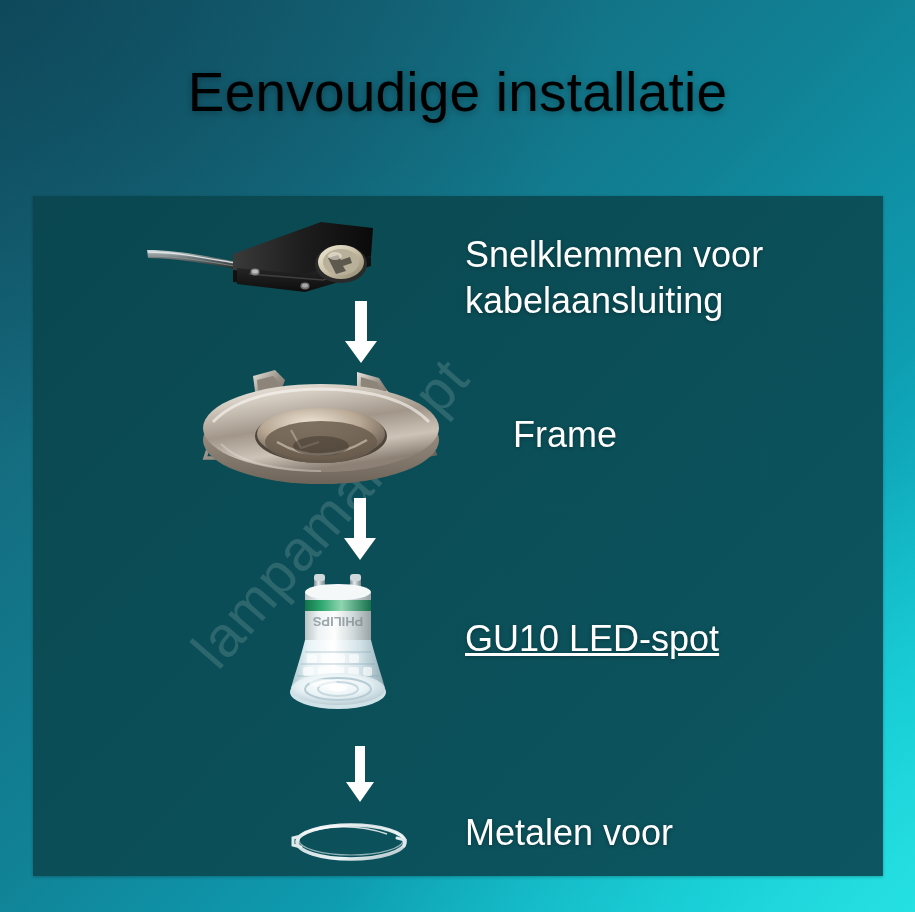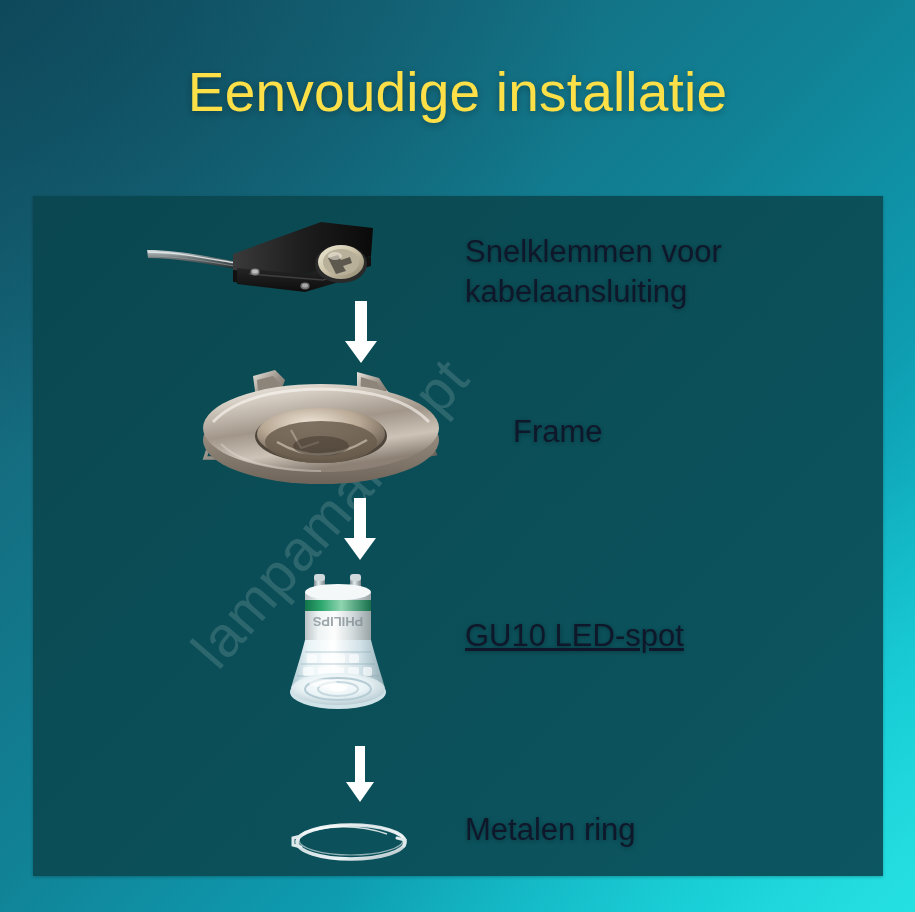--- a/index.html
+++ b/index.html
@@ -28,21 +28,21 @@
     background:
       radial-gradient(120% 90% at 0% 0%, rgba(10,60,78,.55) 0%, rgba(10,60,78,0) 55%),
       radial-gradient(110% 85% at 100% 100%, rgba(40,230,228,.50) 0%, rgba(40,230,228,0) 58%);
   }
 
   
   #title {
     position:absolute;
     left:0; right:0; top:60px;
     text-align:center;
-    color:#fde047;
+    color:#000000;
     font-size:55px;
     font-weight:400;
     letter-spacing:.2px;
     text-shadow:0 2px 7px rgba(0,0,0,.30);
     white-space:nowrap;
   }
 
   
   #panel {
     position:absolute;
@@ -63,22 +63,22 @@
     font-weight:400;
     color:rgba(255,255,255,.14);
     letter-spacing:1px;
     white-space:nowrap;
     pointer-events:none;
   }
 
   
   .label {
     position:absolute;
-    color:#0f172a;
-    font-size:31px;
+    color:#ffffff;
+    font-size:36px;
     font-weight:400;
     line-height:1.28;
     text-shadow:0 1px 4px rgba(0,0,0,.32);
     white-space:pre-line;
   }
   #label-0 { left:465px; top:232px; }
   #label-1 { left:465px; top:412px;margin-left:48px; }
   #label-2 { left:465px; top:616px;text-decoration:underline; }
   #label-3 { left:465px; top:810px; }
 
@@ -299,13 +299,13 @@
     <path d="M112,24 l8,2 l-1,6" stroke="#dfeaed" stroke-width="3" fill="none" stroke-linecap="round"></path>
     <path d="M30,16 q36,-8 72,4" stroke="#ffffff" stroke-width="1.4" fill="none" opacity=".8"></path>
   </svg>
 
 </div>
 
 <div class="label" id="label-0">Snelklemmen voor
 kabelaansluiting</div>
 <div class="label" id="label-1">Frame</div>
 <div class="label" id="label-2">GU10 LED-spot</div>
-<div class="label" id="label-3">Metalen ring</div>
+<div class="label" id="label-3">Metalen voor</div>
 
 </body></html>

